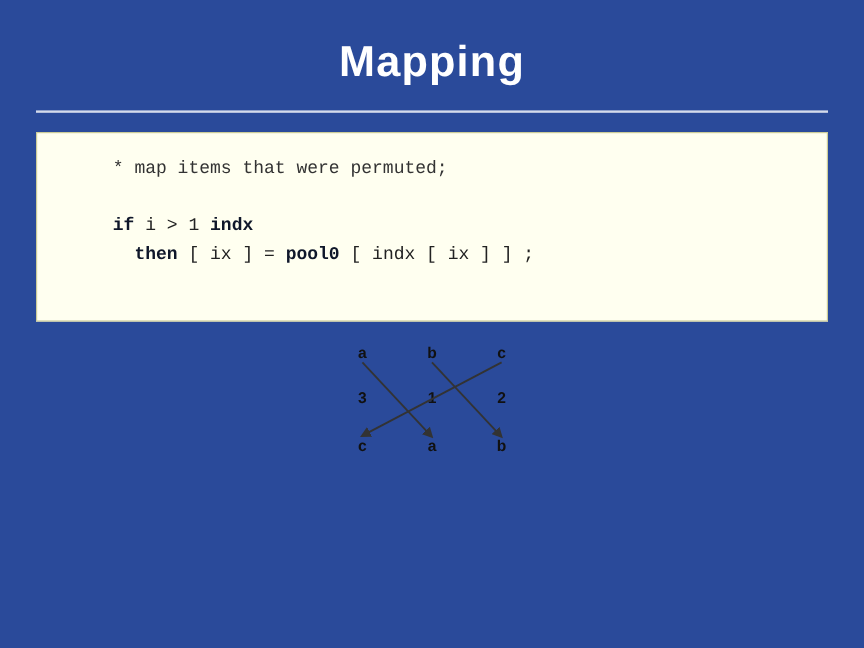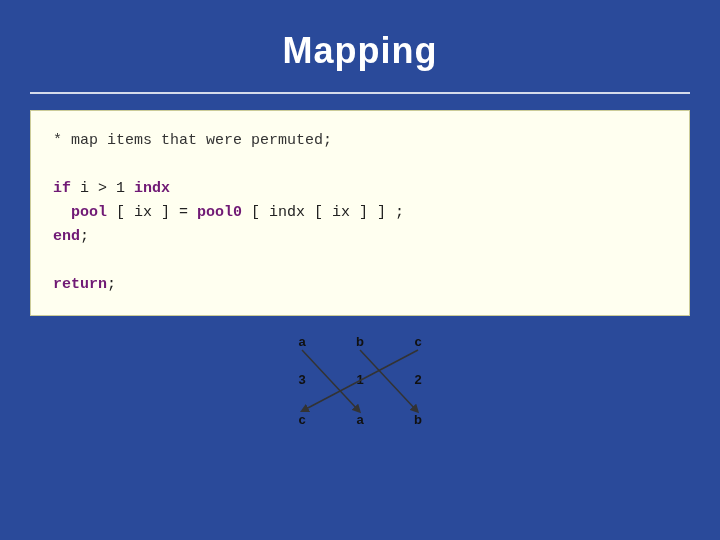--- a/index.html
+++ b/index.html
@@ -47,31 +47,32 @@
       font-size: 15px;
       line-height: 1.6;
       color: #222222;
     }
 
     .code-comment {
       color: #333333;
     }
 
     .code-keyword {
-      color: #701a75;
+      color: #0f172a;
       font-weight: bold;
     }
 
     .code-plain {
       color: #222222;
     }
 
     .code-line {
       display: block;
       white-space: pre;
+      margin-left: 41px;
     }
 
     .diagram-area {
       margin-top: 16px;
       width: 660px;
       display: flex;
       justify-content: center;
       align-items: center;
     }
 
@@ -85,24 +86,22 @@
 <body>
 
 <h1 class="slide-title">Mapping</h1>
 
 <div class="divider"></div>
 
 <div class="code-box">
   <span class="code-line code-comment">* map items that were permuted;</span>
   <span class="code-line">&nbsp;</span>
   <span class="code-line code-plain"><span class="code-keyword">if</span> i &gt; 1 <span class="code-keyword">indx</span></span>
-  <span class="code-line code-plain">  <span class="code-keyword">pool</span> [ ix ] = <span class="code-keyword">pool0</span> [ indx [ ix ] ] ;</span>
-  <span class="code-line code-plain"><span class="code-keyword">end</span>;</span>
+  <span class="code-line code-plain">  <span class="code-keyword">then</span> [ ix ] = <span class="code-keyword">pool0</span> [ indx [ ix ] ] ;</span>
   <span class="code-line">&nbsp;</span>
-  <span class="code-line code-plain"><span class="code-keyword">return</span>;</span>
 </div>
 
 <div class="diagram-area">
   <svg class="mapping-diagram" viewBox="0 0 160 100" xmlns="http://www.w3.org/2000/svg">
 
     <text x="22" y="14" font-family="Arial" font-size="13" font-weight="bold" fill="#111" text-anchor="middle">a</text>
     <text x="80" y="14" font-family="Arial" font-size="13" font-weight="bold" fill="#111" text-anchor="middle">b</text>
     <text x="138" y="14" font-family="Arial" font-size="13" font-weight="bold" fill="#111" text-anchor="middle">c</text>
 
     <text x="22" y="52" font-family="Arial" font-size="13" font-weight="bold" fill="#111" text-anchor="middle">3</text>

